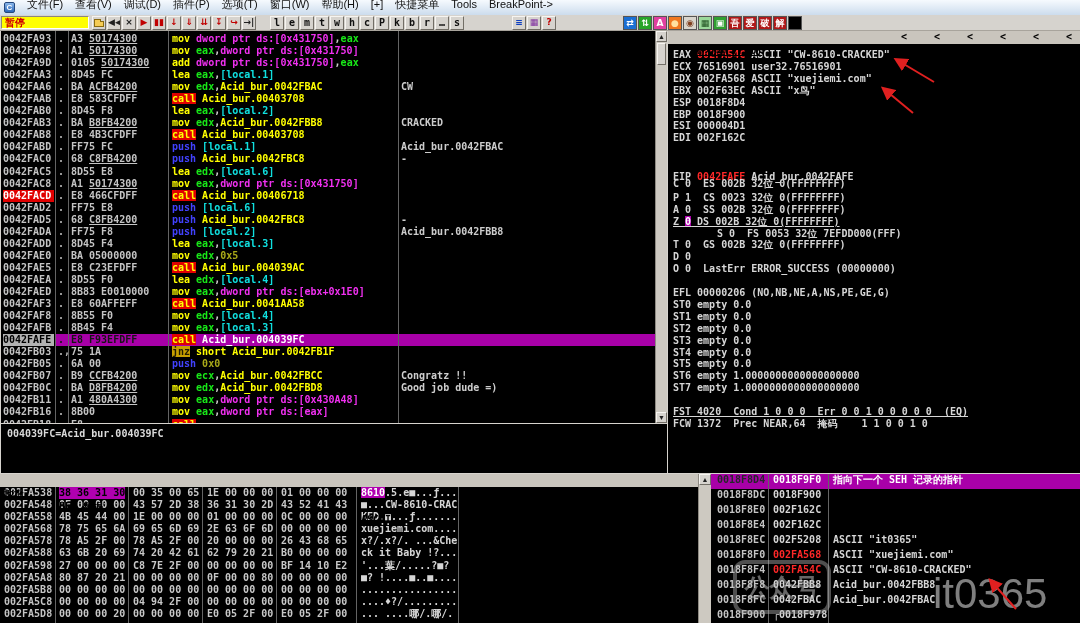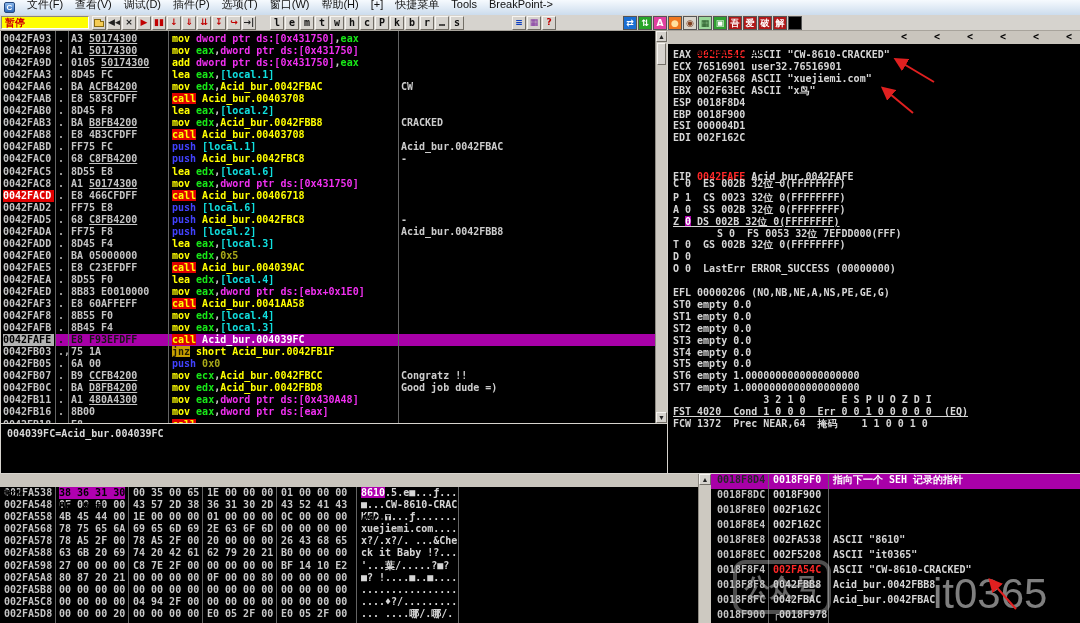--- a/index.html
+++ b/index.html
@@ -452,21 +452,20 @@
       <div class="regline mono" style="top: 231.1px;"></div>
       <div class="regline mono" style="top: 243px;"><span class="tk-g">EFL 00000206 (NO,NB,NE,A,NS,PE,GE,G)</span></div>
       <div class="regline mono" style="top: 254.9px;"><span class="tk-g">ST0 empty 0.0</span></div>
       <div class="regline mono" style="top: 266.8px;"><span class="tk-g">ST1 empty 0.0</span></div>
       <div class="regline mono" style="top: 278.7px;"><span class="tk-g">ST2 empty 0.0</span></div>
       <div class="regline mono" style="top: 290.6px;"><span class="tk-g">ST3 empty 0.0</span></div>
       <div class="regline mono" style="top: 302.5px;"><span class="tk-g">ST4 empty 0.0</span></div>
       <div class="regline mono" style="top: 314.4px;"><span class="tk-g">ST5 empty 0.0</span></div>
       <div class="regline mono" style="top: 326.3px;"><span class="tk-g">ST6 empty 1.0000000000000000000</span></div>
       <div class="regline mono" style="top: 338.2px;"><span class="tk-g">ST7 empty 1.0000000000000000000</span></div>
-      <div class="regline mono" style="top: 350.1px;"><span class="tk-g">               3 2 1 0      E S P U O Z D I</span></div>
       <div class="regline mono" style="top: 362px; text-decoration: underline;"><span class="tk-g">FST 4020  Cond 1 0 0 0  Err 0 0 1 0 0 0 0 0  (EQ)</span></div>
       <div class="regline mono" style="top: 373.9px;"><span class="tk-g">FCW 1372  Prec NEAR,64  掩码    1 1 0 0 1 0</span></div>
     </div>
 </div>
 
 <div class="pane" id="dump">
   <div class="hdr" id="dump-header">
     <span style="position:absolute;left:4px;text-decoration:underline">地址</span>
     <span style="position:absolute;left:59px">HEX 数据</span>
     <span style="position:absolute;left:361px">ASCII</span>
@@ -588,28 +587,28 @@
         <span class="s-addr mono">0018F8E0</span>
         <span class="s-val mono">002F162C</span>
         <span class="s-comm mono"></span>
       </div>
       <div class="srow">
         <span class="s-addr mono">0018F8E4</span>
         <span class="s-val mono">002F162C</span>
         <span class="s-comm mono"></span>
       </div>
       <div class="srow">
-        <span class="s-addr mono">0018F8E8</span>
-        <span class="s-val mono">002FA538</span>
-        <span class="s-comm mono">ASCII "8610"</span>
-      </div>
-      <div class="srow">
         <span class="s-addr mono">0018F8EC</span>
         <span class="s-val mono">002F5208</span>
         <span class="s-comm mono">ASCII "it0365"</span>
+      </div>
+      <div class="srow">
+        <span class="s-addr mono">0018F8F0</span>
+        <span class="s-val mono s-red">002FA568</span>
+        <span class="s-comm mono">ASCII "xuejiemi.com"</span>
       </div>
       <div class="srow">
         <span class="s-addr mono">0018F8F4</span>
         <span class="s-val mono s-red">002FA54C</span>
         <span class="s-comm mono">ASCII "CW-8610-CRACKED"</span>
       </div>
       <div class="srow">
         <span class="s-addr mono">0018F8F8</span>
         <span class="s-val mono">0042FBB8</span>
         <span class="s-comm mono">Acid_bur.0042FBB8</span>

